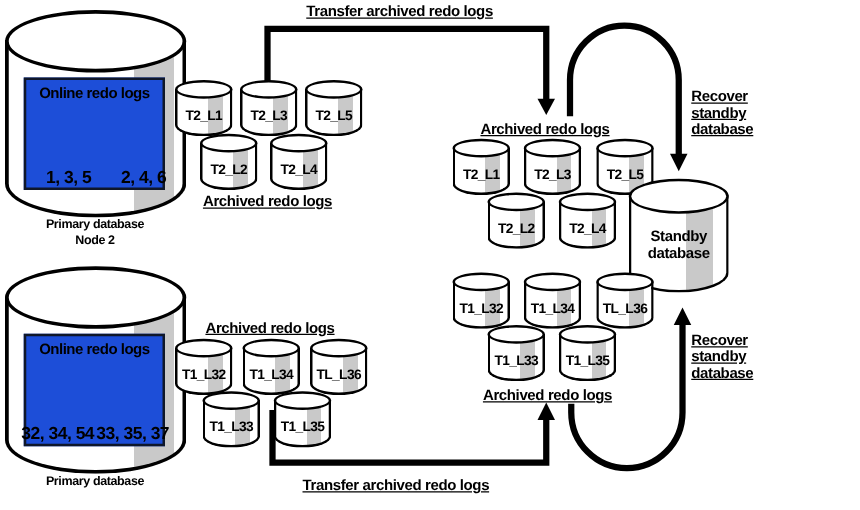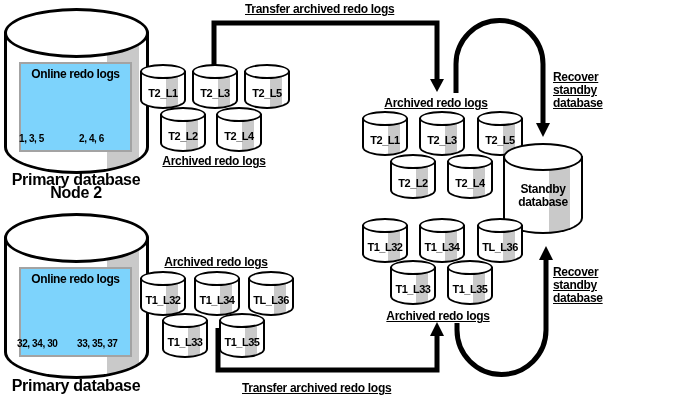--- a/index.html
+++ b/index.html
@@ -23,26 +23,26 @@
   .bigdb{width:145px;height:166px;}
   .bigdb .cyl-top{height:50px;border-width:3px;}
   .bigdb .cyl-body{top:24px;bottom:0;border-width:3px;border-top:none;
             border-radius:0 0 50% 50% / 0 0 27px 27px;
             background:linear-gradient(90deg,#fff 72%,#c9c9c9 72%,#c9c9c9 95%,#fff 95%);}
   .standby{width:80px;height:91px;z-index:3;}
   .standby .cyl-top{height:28px;}
   .standby .cyl-body{top:13px;bottom:0;border-radius:0 0 50% 50% / 0 0 16px 16px;}
   .standby .cyl-label{top:40px;font-size:12px;line-height:13px;letter-spacing:-0.3px;}
   .zfront{z-index:4;}
-  .box{position:absolute;border:2px solid #a3a3a3;background:#7dd3fc;z-index:3;box-sizing:border-box;}
+  .box{position:absolute;border:2px solid #0f172a;background:#1d4ed8;z-index:3;box-sizing:border-box;}
   .box-title{position:absolute;left:0;right:0;top:3px;text-align:center;font-size:12px;letter-spacing:-0.4px;}
   .lbl{position:absolute;font-size:12px;letter-spacing:-0.3px;white-space:nowrap;z-index:5;text-decoration:underline;}
   .ctr{text-align:center;}
-  .num{position:absolute;font-size:10px;letter-spacing:-0.4px;text-align:left;white-space:nowrap;z-index:4;}
-  .namelbl{position:absolute;text-align:center;font-size:16px;line-height:12.5px;letter-spacing:-0.3px;z-index:5;}
+  .num{position:absolute;font-size:14px;letter-spacing:-0.4px;text-align:right;white-space:nowrap;z-index:4;}
+  .namelbl{position:absolute;text-align:center;font-size:10px;line-height:12.5px;letter-spacing:-0.3px;z-index:5;}
   .multiline div{white-space:nowrap;}
 </style>
 </head>
 <body>
 
 <div class="stage">
 
   <svg class="arrows" width="688" height="408" viewBox="0 0 688 408">
     <path d="M 214 66 V 23 H 437 V 80" fill="none" stroke="#000" stroke-width="5"></path>
     <polygon points="437,92 430,79 444,79" fill="#000"></polygon>
@@ -111,21 +111,21 @@
     <div class="box-title">Online redo logs</div>
   </div>
   <div class="cyl online-cyl" style="left:27px;top:291px">
     <div class="cyl-top"></div>
     <div class="cyl-body"></div>
   </div>
   <div class="cyl online-cyl" style="left:87px;top:291px">
     <div class="cyl-top"></div>
     <div class="cyl-body"></div>
   </div>
-  <div class="num" style="left:17px;top:338px;width:58px">32, 34, 30</div>
+  <div class="num" style="left:17px;top:338px;width:58px">32, 34, 54</div>
   <div class="num" style="left:77px;top:338px;width:58px">33, 35, 37</div>
   <div class="namelbl multiline" style="left:3px;top:380px;width:146px">
     <div>Primary database</div>
   </div>
 
   <div class="lbl ctr" style="left:157px;top:255px;width:118px">Archived redo logs</div>
   <div class="cyl small" style="left:140px;top:271px">
     <div class="cyl-top"></div>
     <div class="cyl-body"></div>
     <div class="cyl-label">T1_L32</div>

